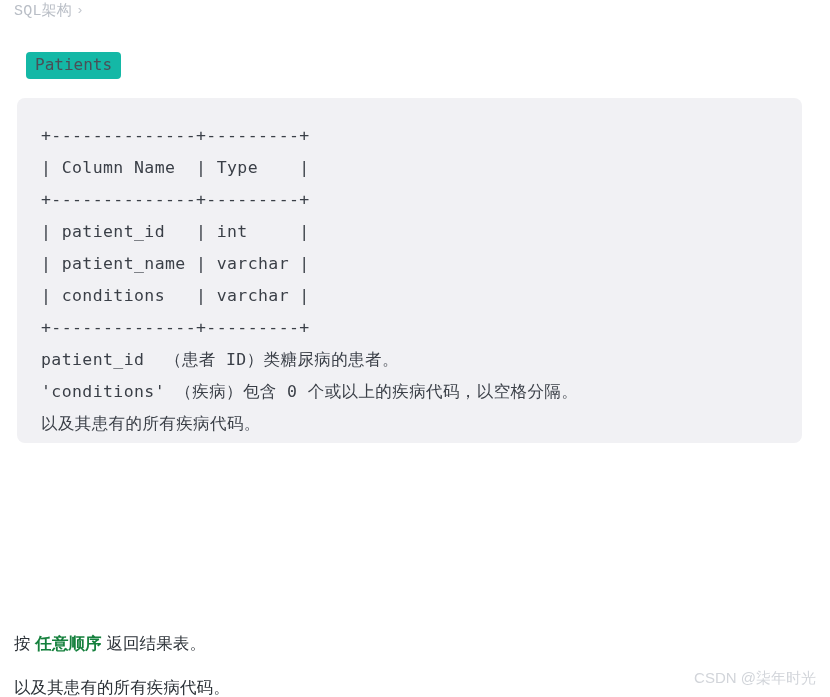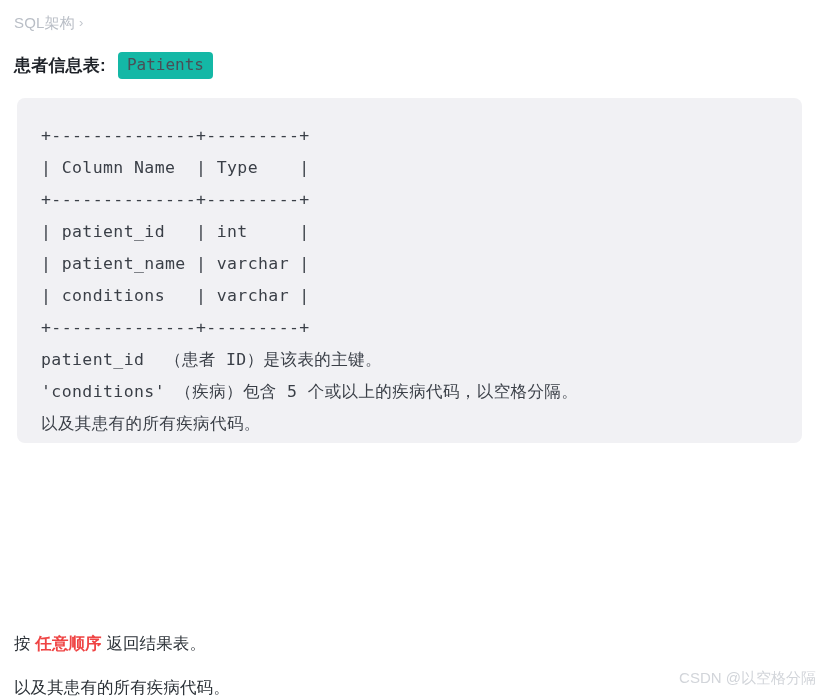--- a/index.html
+++ b/index.html
@@ -21,26 +21,27 @@
     position: relative;
     width: 830px;
     height: 697px;
     box-sizing: border-box;
   }
 
   
   .breadcrumb {
     position: absolute;
     left: 14px;
-    top: 12px;
+    top: 0;
     font-size: 15px;
     line-height: 22px;
     color: #b9bec6;
     letter-spacing: 0.2px;
     white-space: nowrap;
+    font-family: Liberation Mono, monospace;
   }
   .breadcrumb .crumb-label { color: #b9bec6; }
   .breadcrumb .chevron-icon {
     display: inline-block;
     margin-left: 4px;
     font-size: 13px;
     color: #c3c7ce;
     vertical-align: 1px;
   }
 
@@ -107,21 +108,21 @@
     line-height: 31px;
     color: #2b3137;
     letter-spacing: 0.1px;
   }
   .para .inline-code {
     padding: 1px 7px 2px 7px;
     font-size: 15.5px;
     line-height: 20px;
     vertical-align: 1px;
   }
-  .para strong { font-weight: 700; color: #ef4444; }
+  .para strong { font-weight: 700; color: #15803d; }
 
   #para-task  { top: 507px; }
   #para-order { top: 611px; }
   #para-format{ top: 655px; }
 
   
   .watermark {
     position: absolute;
     right: 14px;
     bottom: 8px;
@@ -135,43 +136,42 @@
 </head>
 <body>
 
 <div class="page">
 
   <div class="breadcrumb">
     <span class="crumb-label">SQL架构</span><span class="chevron-icon">›</span>
   </div>
 
   <div class="title-row">
-    <span class="title-text">患者信息表:</span>
     <code class="inline-code">Patients</code>
   </div>
 
   <div class="code-block">
     <pre>+--------------+---------+
 | Column Name  | Type    |
 +--------------+---------+
 | patient_id   | int     |
 | patient_name | varchar |
 | conditions   | varchar |
 +--------------+---------+</pre>
-    <pre class="dim">patient_id  （患者 ID）是该表的主键。</pre>
-    <pre class="dim">'conditions' （疾病）包含 5 个或以上的疾病代码，以空格分隔。</pre>
+    <pre class="dim">patient_id  （患者 ID）类糖尿病的患者。</pre>
+    <pre class="dim">'conditions' （疾病）包含 0 个或以上的疾病代码，以空格分隔。</pre>
     <pre class="dim">以及其患有的所有疾病代码。</pre>
   </div>
 
 
   <p class="para" id="para-order">
     <span>按</span>
     <strong>任意顺序</strong>
     <span>返回结果表。</span>
   </p>
 
   <p class="para" id="para-format">
     <span>以及其患有的所有疾病代码。</span>
   </p>
 
-  <div class="watermark">CSDN @以空格分隔</div>
+  <div class="watermark">CSDN @柒年时光</div>
 
 </div>
 
 </body></html>

